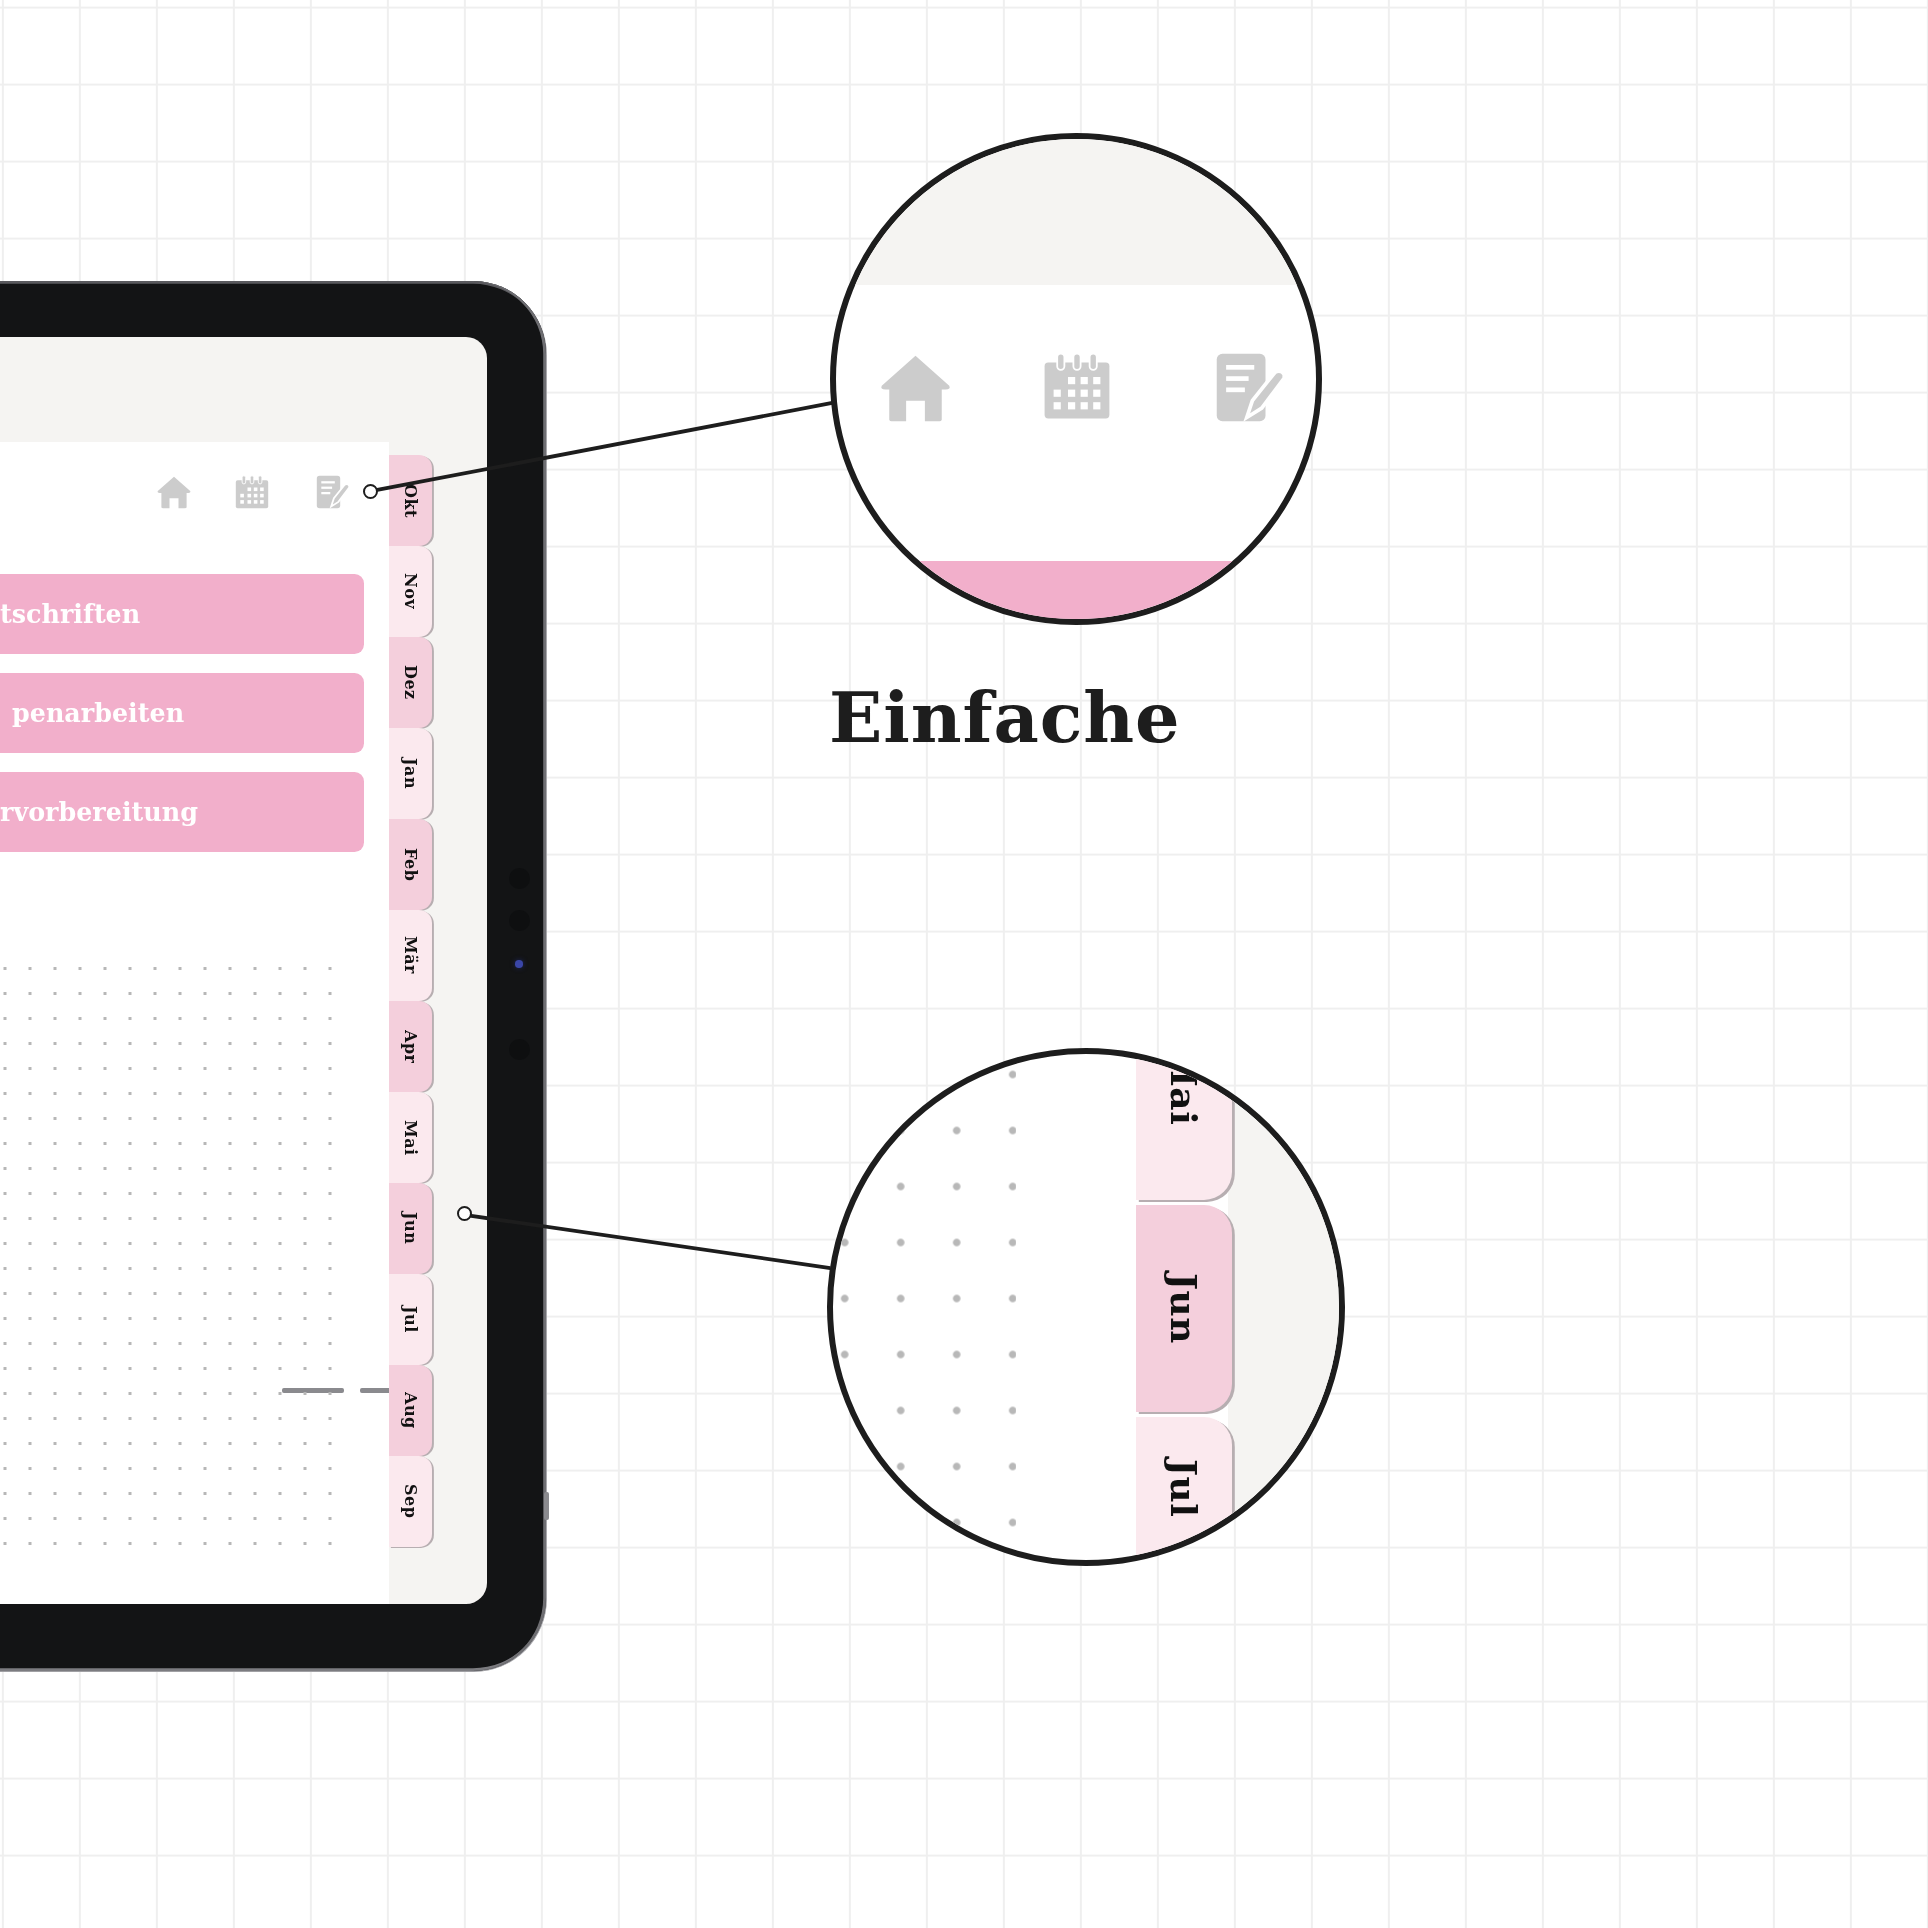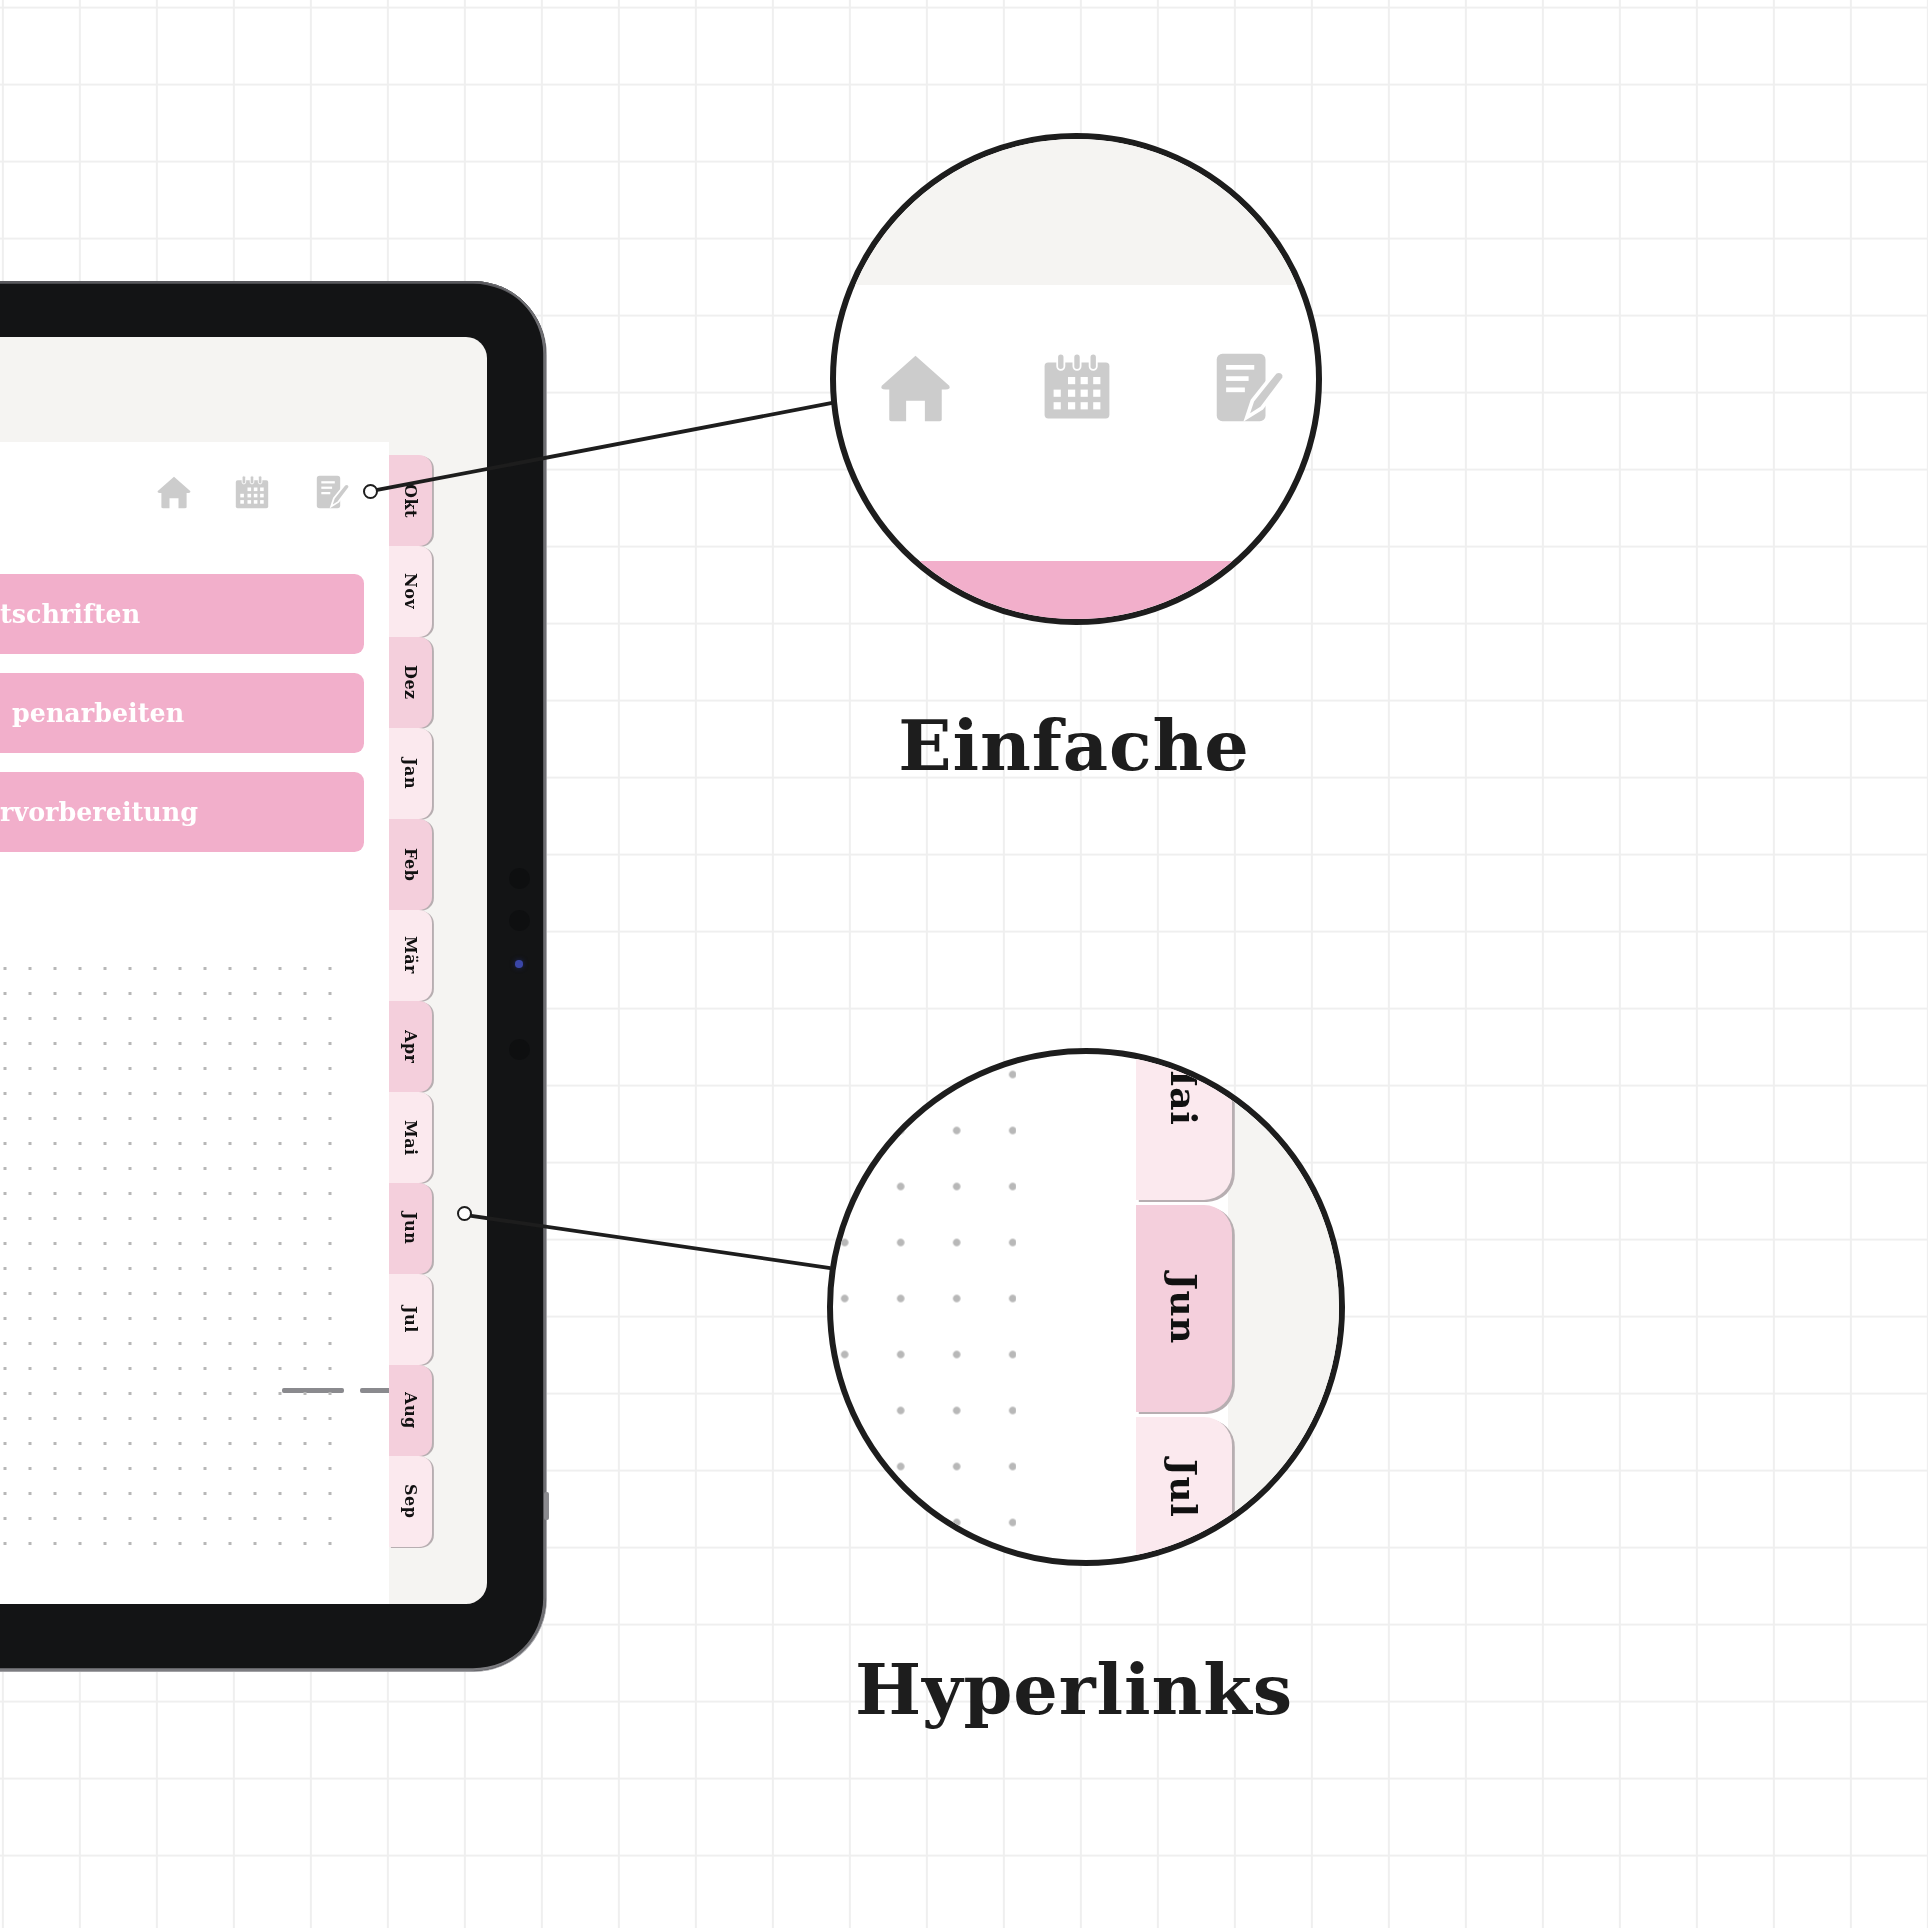--- a/index.html
+++ b/index.html
@@ -73,24 +73,23 @@
   
   .circle {
     position: absolute; border: 6.6px solid #1d1d1d; border-radius: 50%;
     overflow: hidden; box-sizing: border-box; background: #fff;
   }
   .connector-dot {
     position: absolute; width: 11.3px; height: 11.3px; border: 2.8px solid #1d1d1d;
     border-radius: 50%; background: #fff; box-sizing: content-box;
   }
   .heading {
-    position: absolute; text-align: center; font-family: "DejaVu Serif", serif;
+    position: absolute; text-align: left; font-family: "DejaVu Serif", serif;
     font-weight: bold; color: #1d1d1d; font-size: 70px; line-height: 83px;
     letter-spacing: 0.9px;
-    margin-top: 28px;
   }
 </style>
 </head>
 <body>
 
 <svg class="abs" style="left:0;top:0;width:1928px;height:1928px;z-index:5;pointer-events:none" viewBox="0 0 2048 2048">
   <line x1="398" y1="521" x2="884" y2="428" stroke="#1d1d1d" stroke-width="4"></line>
   <line x1="497" y1="1291" x2="882" y2="1347" stroke="#1d1d1d" stroke-width="4"></line>
 </svg>
 
@@ -248,15 +247,14 @@
   </div>
   <div class="abs" style="left:303px;top:151px;width:96px;height:207px;background:#f4cfdc;border-radius:0 28px 28px 0;box-shadow:2.8px 1.9px 0 #b7aeb1;display:flex;align-items:center;justify-content:center">
     <span class="tab-label" style="font-size:36px">Jun</span>
   </div>
   <div class="abs" style="left:303px;top:363px;width:96px;height:207px;background:#fbe9ee;border-radius:0 28px 28px 0;box-shadow:2.8px 1.9px 0 #b7aeb1;display:flex;align-items:flex-start;justify-content:center;padding-top:42px;box-sizing:border-box">
     <span class="tab-label" style="font-size:36px">Jul</span>
   </div>
 </div>
 
 <div class="heading" style="left:829px;top:1620px;width:490px">
-  <div>Hyperlinks</div>
 </div>
 
 
 </body></html>

